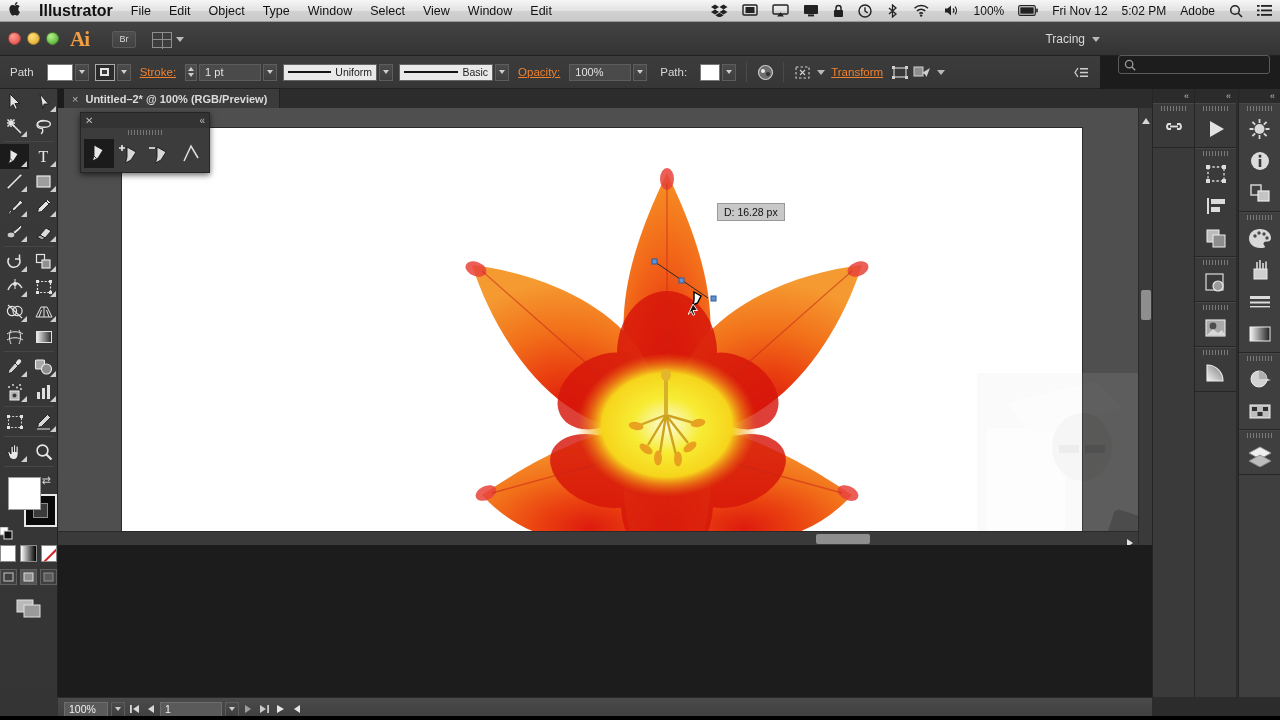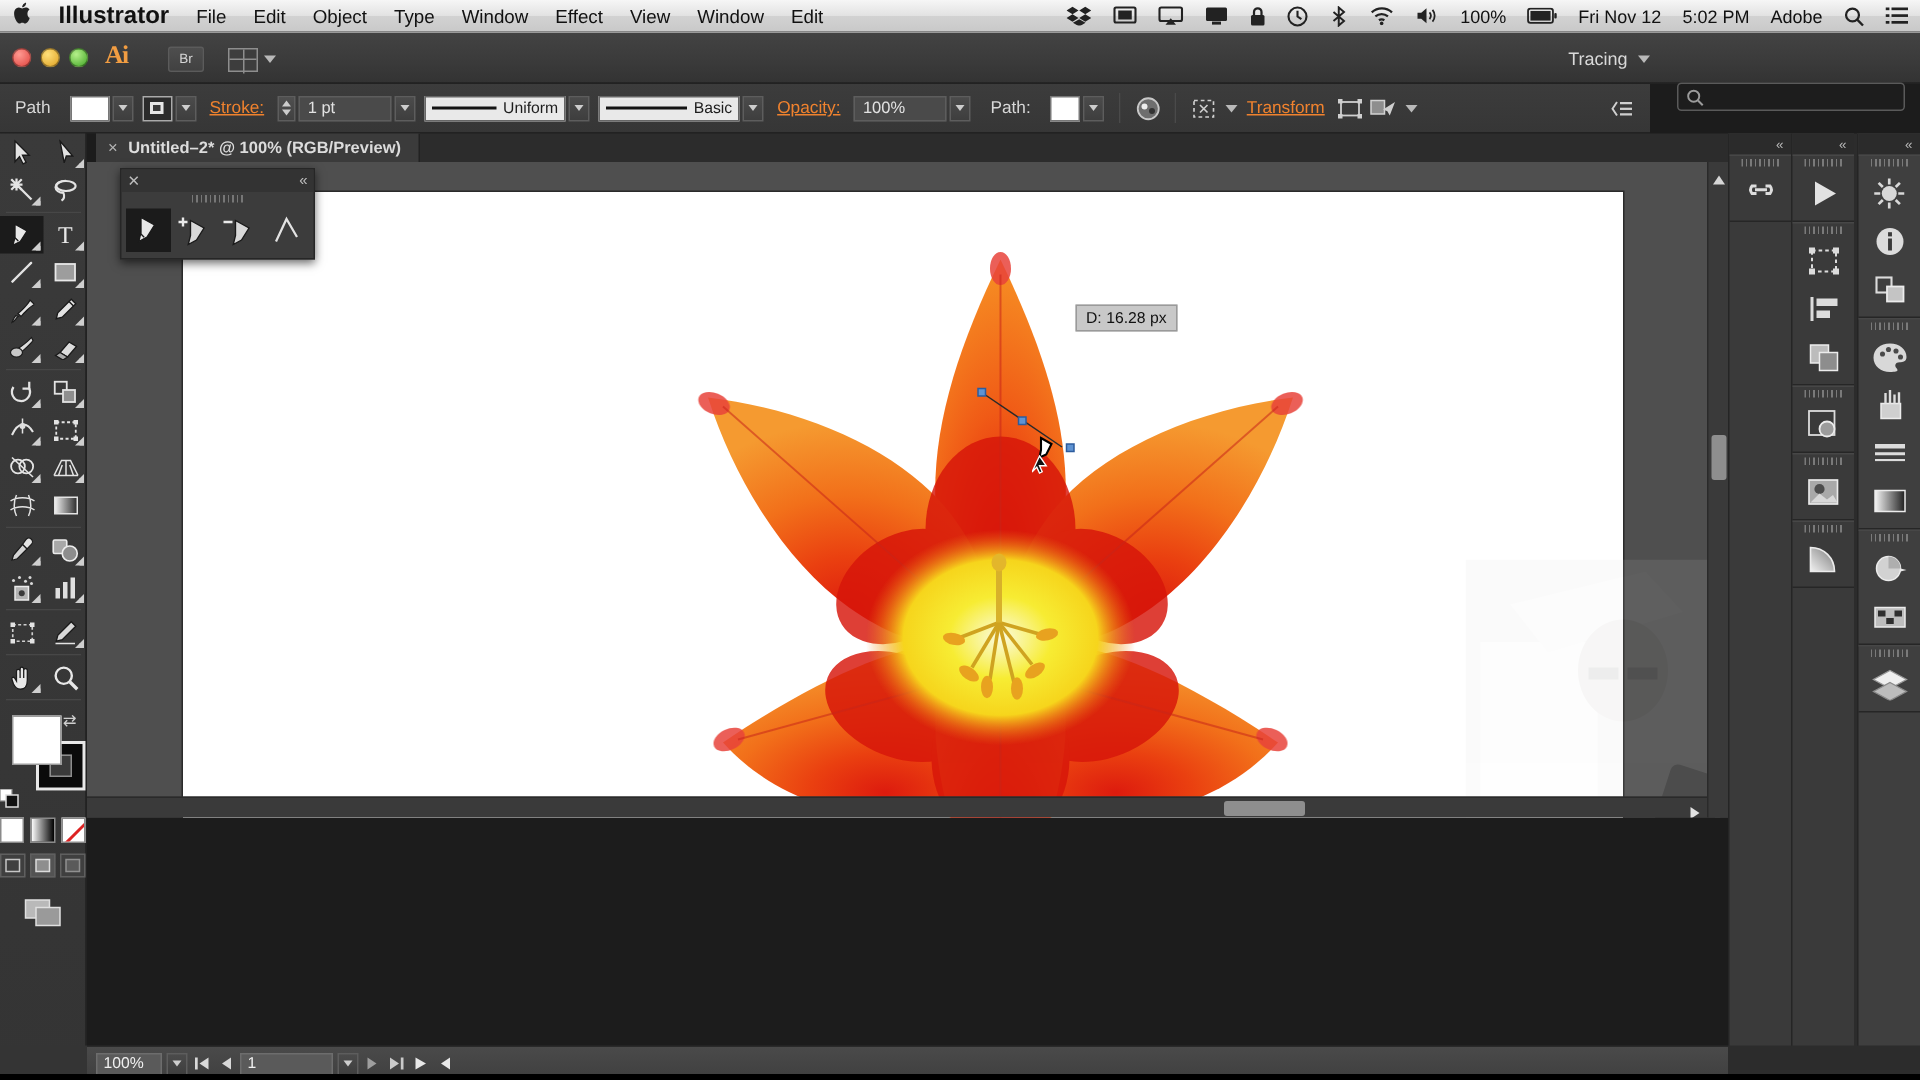--- a/index.html
+++ b/index.html
@@ -21,21 +21,21 @@
   .macbar .ri svg { display:block; }
 
   
   .appbar { position:absolute; left:0; top:22px; width:1280px; height:34px;
     background:linear-gradient(to bottom,#434343,#3a3a3a 60%,#333); border-bottom:1px solid #222;}
   .traffic { position:absolute; left:8px; top:10px; display:flex; gap:6px; }
   .tl { width:13px; height:13px; border-radius:50%; border:1px solid rgba(0,0,0,.35); }
   .tl.r{background:radial-gradient(circle at 35% 30%,#ff9a92,#e0443e);}
   .tl.y{background:radial-gradient(circle at 35% 30%,#ffe07a,#dea123);}
   .tl.g{background:radial-gradient(circle at 35% 30%,#b6f08b,#41a625);}
-  .ai-logo { position:absolute; left:70px; top:5px; font-size:17px; font-weight:bold;
+  .ai-logo { position:absolute; left:70px; top:5px; font-size:21px; font-weight:bold;
     color:#f29d42; font-family:"Liberation Serif", serif; letter-spacing:-1px;}
   .brbtn { position:absolute; left:112px; top:9px; width:24px; height:17px;
     border:1px solid #5b5b5b; background:linear-gradient(#4e4e4e,#414141); border-radius:2px;
     color:#d6d6d6; font-size:9px; text-align:center; line-height:15px;}
   .arrbtn { position:absolute; left:152px; top:8px; width:36px; height:19px;
     display:flex; align-items:center; }
   .arrbtn .sq { width:20px; height:16px; border:1px solid #8e8e8e; background:#3d3d3d;
     position:relative;}
   .arrbtn .sq:before{content:"";position:absolute;left:0;top:6px;width:18px;height:1px;background:#8e8e8e;}
   .arrbtn .sq:after{content:"";position:absolute;left:9px;top:0;width:1px;height:16px;background:#8e8e8e;}
@@ -171,21 +171,21 @@
       <svg width="13" height="15" viewBox="0 0 13 15">
           <path fill="#222" d="M9.3 7.9c0-1.7 1.4-2.5 1.4-2.6-.8-1.1-2-1.3-2.4-1.3-1-.1-2 .6-2.5.6s-1.3-.6-2.2-.6c-1.1 0-2.2.7-2.7 1.7C-.2 7.8.7 11 1.8 12.8c.5.9 1.2 1.8 2 1.8.8 0 1.1-.5 2.1-.5s1.2.5 2.1.5c.9 0 1.4-.9 2-1.7.6-1 .8-1.9.8-2-.1 0-1.5-.6-1.5-2.9zM7.8 2.9c.4-.5.7-1.3.6-2-.6 0-1.4.4-1.9 1-.4.5-.8 1.3-.7 2 .7.1 1.5-.4 2-1z"></path>
         </svg>
     </div>
     <div class="mi app">Illustrator</div>
     <div class="mi">File</div>
     <div class="mi">Edit</div>
     <div class="mi">Object</div>
     <div class="mi">Type</div>
     <div class="mi">Window</div>
-    <div class="mi">Effect</div>
+    <div class="mi">Select</div>
     <div class="mi">View</div>
     <div class="mi">Window</div>
     <div class="mi">Edit</div>
     <div class="spacer"></div>
 
     <div class="ri">
       <svg width="17" height="13" viewBox="0 0 17 13">
           <path fill="#222" d="M4 .5L0 3l4 2.5L8 3zM12.5.5L8.5 3l4 2.5L16.5 3zM0 8l4 2.5L8 8 4 5.5zM12.5 5.5L8.5 8l4 2.5L16.5 8zM4.3 11.2l4.2 2.5 4.2-2.5-4.2-2.4z"></path>
         </svg>
     </div>

